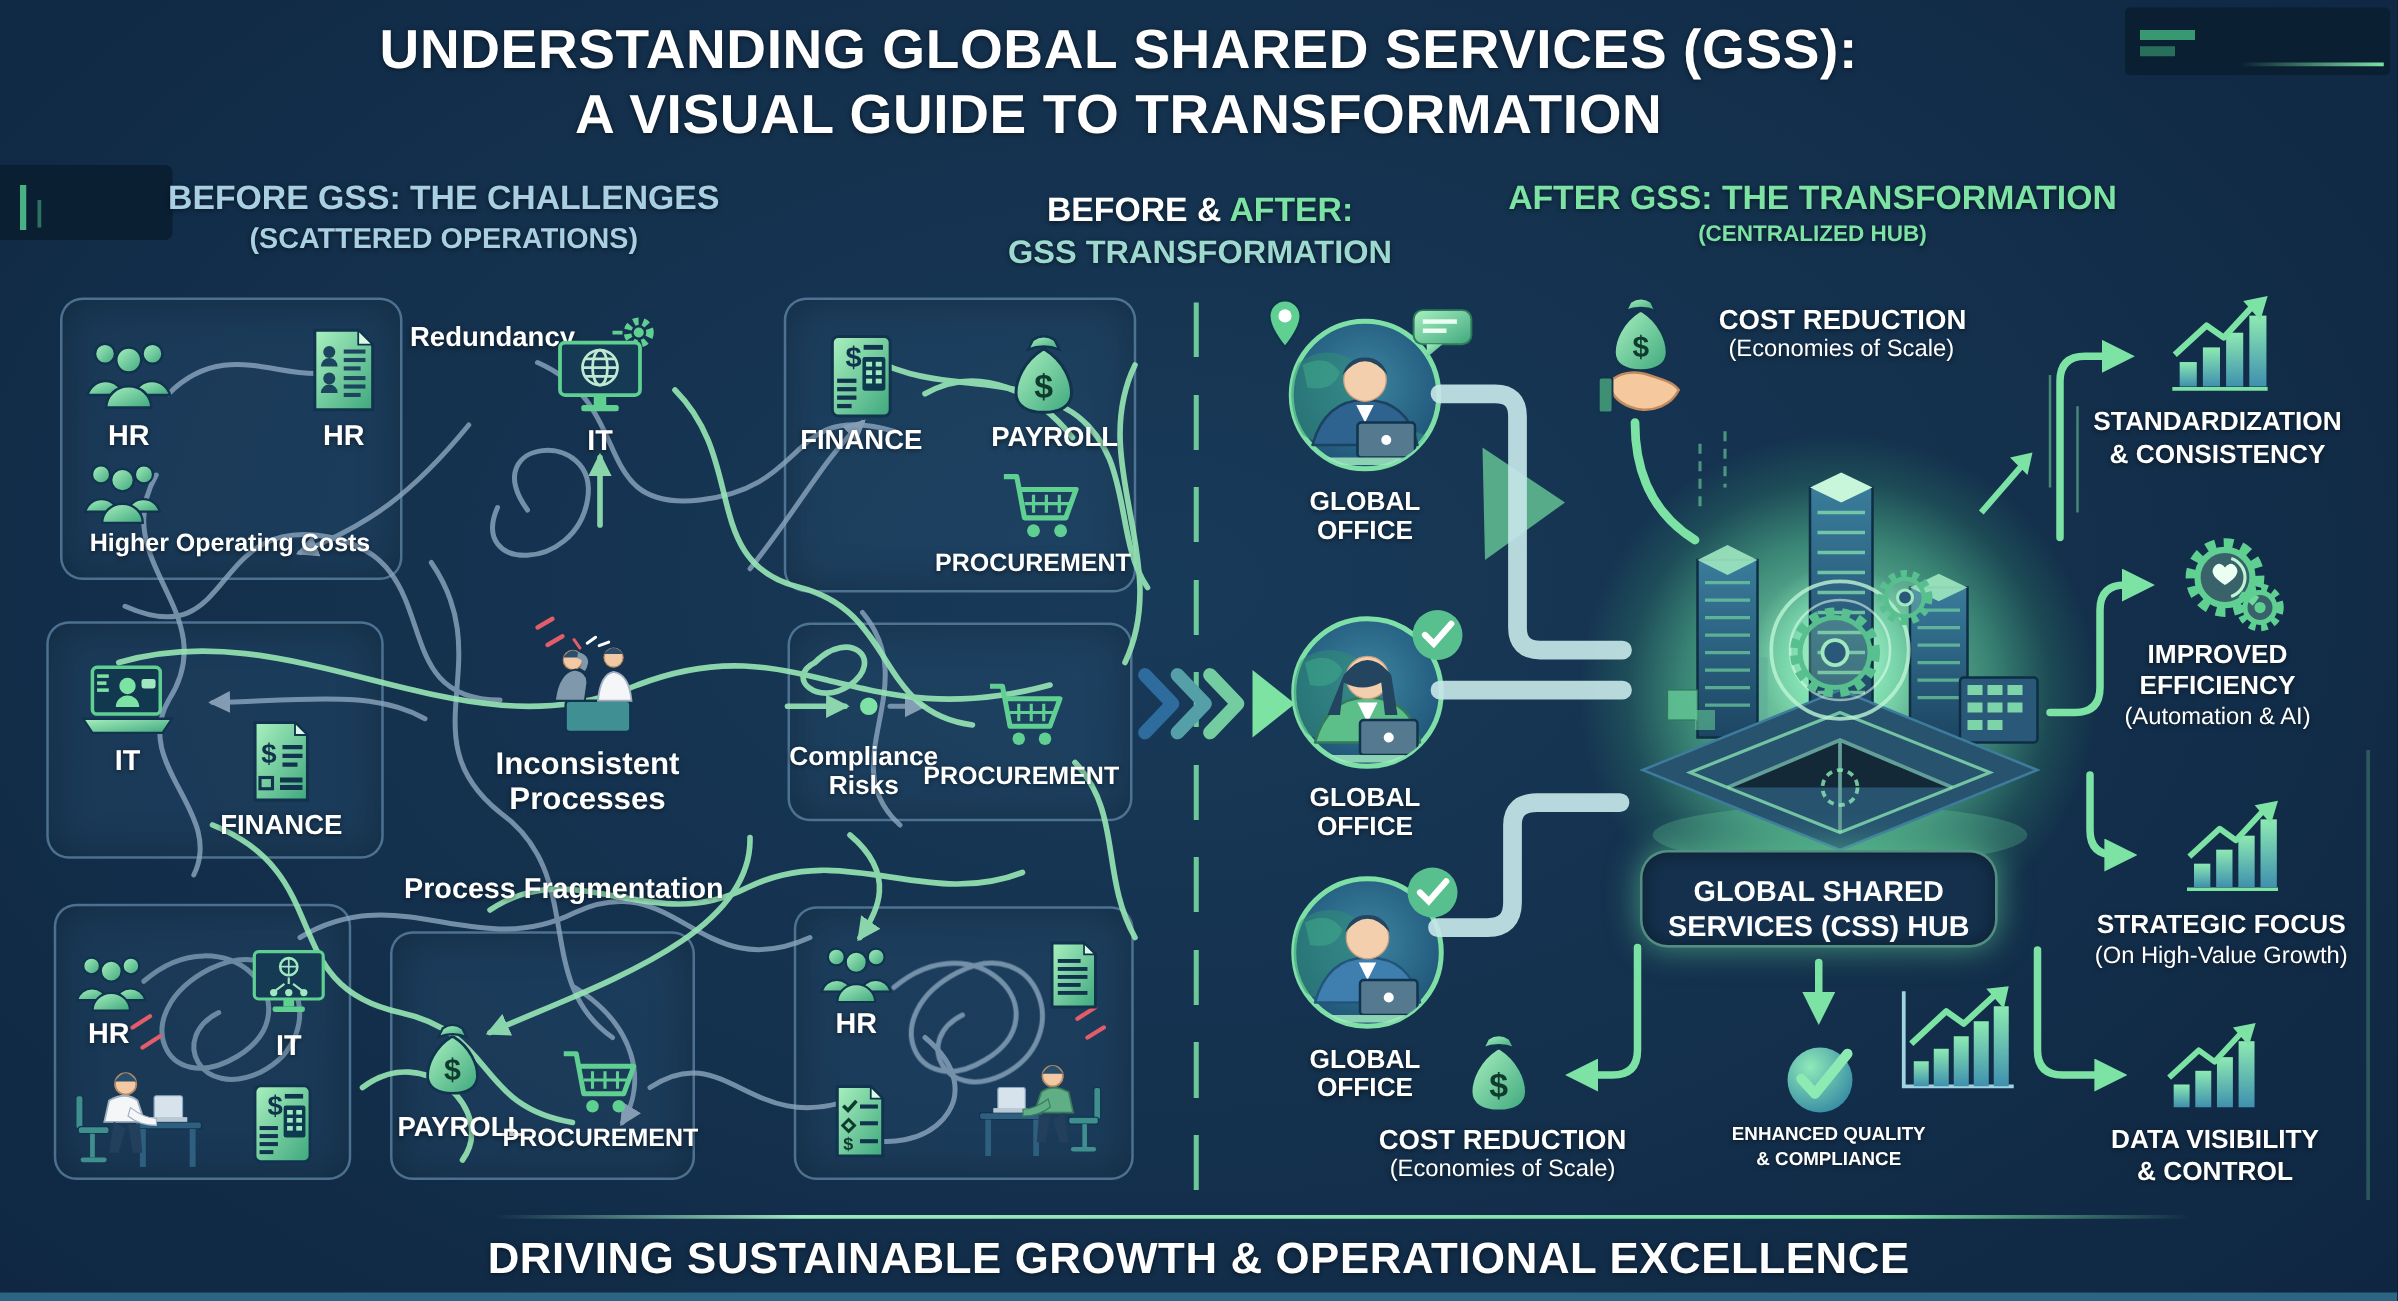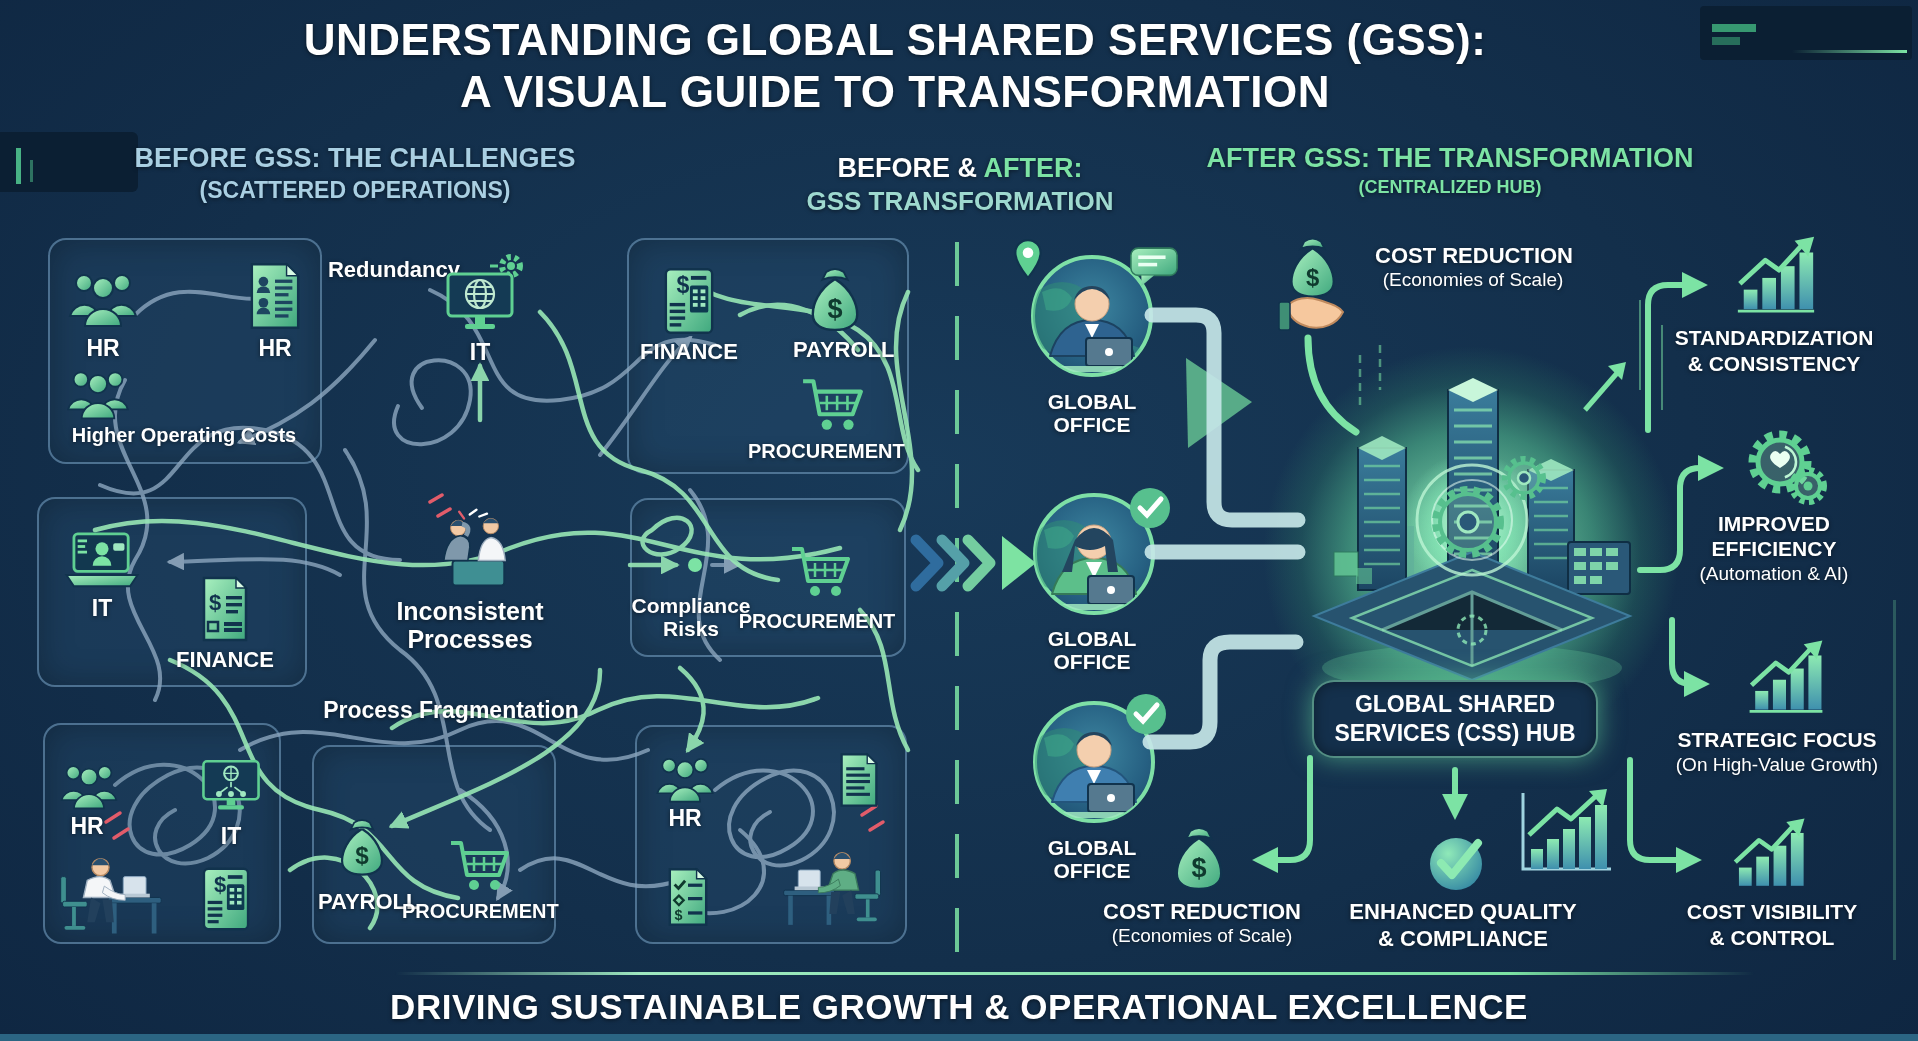--- a/index.html
+++ b/index.html
@@ -581,38 +581,38 @@
     <circle cx="172" cy="190" r="55" fill="none" stroke="#bdf5d4" stroke-width="3" opacity=".8"></circle>
     <circle cx="172" cy="190" r="40" fill="none" stroke="#e8fff2" stroke-width="2" opacity=".55"></circle>
     <circle cx="168" cy="192" r="28" fill="#9fe8c0" fill-opacity=".25" stroke="#57c08e" stroke-width="4"></circle>
     <circle cx="168" cy="192" r="32" fill="none" stroke="#57c08e" stroke-width="8" stroke-dasharray="7 6"></circle>
     <circle cx="168" cy="192" r="10" fill="#2a5878" stroke="#9fe8c0" stroke-width="3"></circle>
     <circle cx="224" cy="148" r="15" fill="#9fe8c0" fill-opacity=".25" stroke="#57c08e" stroke-width="3.5"></circle>
     <circle cx="224" cy="148" r="19" fill="none" stroke="#57c08e" stroke-width="6" stroke-dasharray="5 4.5"></circle>
     <circle cx="224" cy="148" r="6" fill="#2a5878" stroke="#9fe8c0" stroke-width="2.5"></circle>
   </svg>
 
-  <div class="pill" style="left:1312px;top:680px;width:282px;height:74px;font-size:23px;line-height:1.25;">
+  <div class="pill" style="left:1312px;top:680px;width:282px;height:74px;font-size:23px;line-height:1.25;justify-content:flex-end;">
     <div>GLOBAL SHARED</div>
     <div>SERVICES (CSS) HUB</div>
   </div>
 
   <svg class="abs" style="left:1170px;top:820px" width="58" height="74" viewBox="0 0 60 70">
     <path d="M21,8 Q30,2 39,8 L43,16 Q30,11 17,16 z" fill="url(#gg)" stroke="#11334d" stroke-width="2"></path>
     <path d="M29,16 C13,26 7,42 7,52 C7,63 17,68 30,68 C43,68 53,63 53,52 C53,42 47,26 31,16 z" fill="url(#gg)" stroke="#11334d" stroke-width="2.5"></path>
     <text x="30" y="56" text-anchor="middle" font-size="28" font-weight="bold" fill="#0f3a2e">$</text>
   </svg>
   <div class="lbl" style="left:1096px;top:900px;width:212px;font-size:22px;">COST REDUCTION</div>
   <div class="lbl sub" style="left:1092px;top:926px;width:220px;font-size:19px;">(Economies of Scale)</div>
 
   <svg class="abs" style="left:1426px;top:832px" width="60" height="60" viewBox="0 0 60 60">
     <circle cx="30" cy="32" r="26" fill="url(#tealrad)"></circle>
     <path d="M15,31 l11,12 l26,-32" stroke="#8deab2" stroke-width="8" fill="none" stroke-linecap="round" stroke-linejoin="round"></path>
   </svg>
-  <div class="lbl" style="left:1336px;top:900px;width:254px;font-size:22px;">
+  <div class="lbl" style="left:1336px;top:900px;width:254px;font-size:15px;">
     <div>ENHANCED QUALITY</div>
     <div style="margin-top:3px;">&amp; COMPLIANCE</div>
   </div>
 
   <svg class="abs" style="left:1515px;top:788px" width="100" height="92" viewBox="0 0 100 90">
     <path d="M8,4 V80 H96" stroke="#9fd4e0" stroke-width="3" fill="none"></path>
     <rect x="16" y="60" width="12" height="20" fill="url(#ggv)"></rect>
     <rect x="32" y="50" width="12" height="30" fill="url(#ggv)"></rect>
     <rect x="48" y="40" width="12" height="40" fill="url(#ggv)"></rect>
     <rect x="64" y="28" width="12" height="52" fill="url(#ggv)"></rect>
@@ -667,20 +667,20 @@
   <svg class="abs" style="left:1728px;top:812px" width="82" height="82" viewBox="0 0 90 84">
     <path d="M6,80 H84" stroke="#7ce3a4" stroke-width="3" opacity="0"></path>
     <rect x="12" y="58" width="14" height="20" fill="url(#ggv)"></rect>
     <rect x="31" y="46" width="14" height="32" fill="url(#ggv)"></rect>
     <rect x="50" y="34" width="14" height="44" fill="url(#ggv)"></rect>
     <rect x="69" y="20" width="14" height="58" fill="url(#ggv)"></rect>
     <path d="M8,52 L34,28 L48,38 L72,12" stroke="#7ce3a4" stroke-width="5" fill="none" stroke-linejoin="round"></path>
     <polygon points="64,8 84,4 78,24" fill="#7ce3a4"></polygon>
   </svg>
   <div class="lbl" style="left:1662px;top:900px;width:220px;font-size:21px;">
-    <div>COST VISIBILITY</div>
+    <div>DATA VISIBILITY</div>
     <div style="margin-top:3px;">&amp; CONTROL</div>
   </div>
 
   <div class="abs" style="left:395px;top:972px;width:1360px;height:3px;background:linear-gradient(90deg,rgba(124,227,164,0),#9fe8c0 18%,#7ce3a4 82%,rgba(124,227,164,0));"></div>
   <div class="lbl" style="left:0;top:988px;width:1918px;font-size:35px;letter-spacing:.5px;">DRIVING SUSTAINABLE GROWTH &amp; OPERATIONAL EXCELLENCE</div>
 
 </div>
 
 </body></html>

